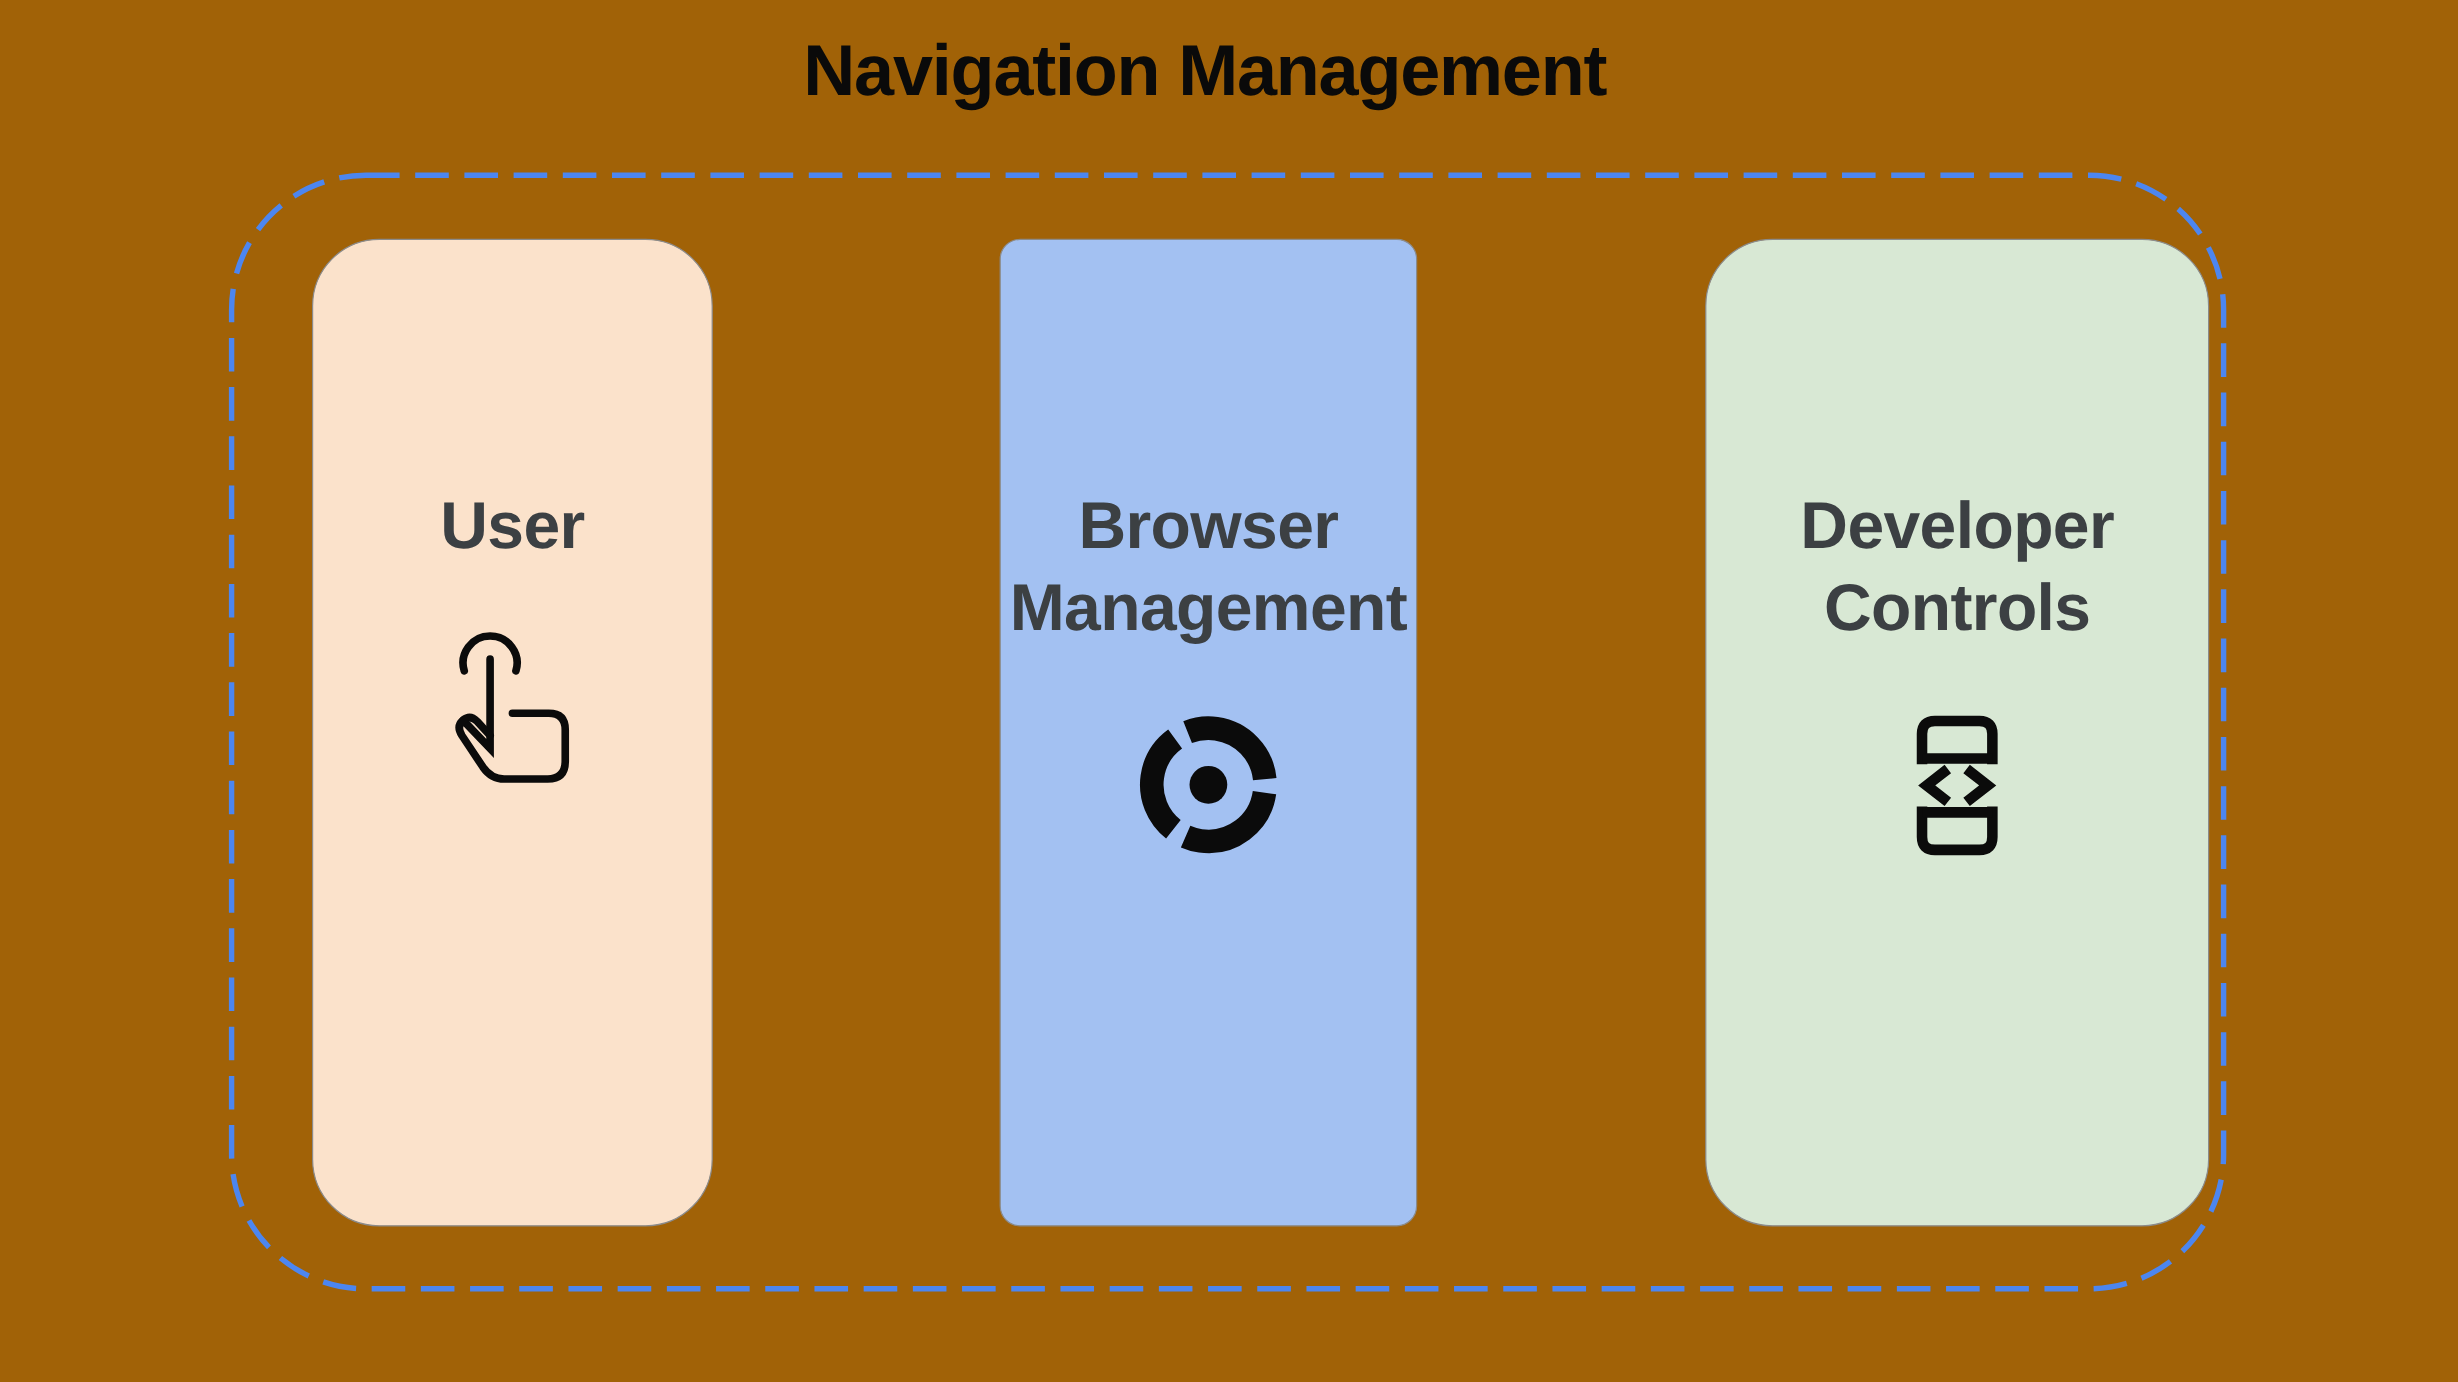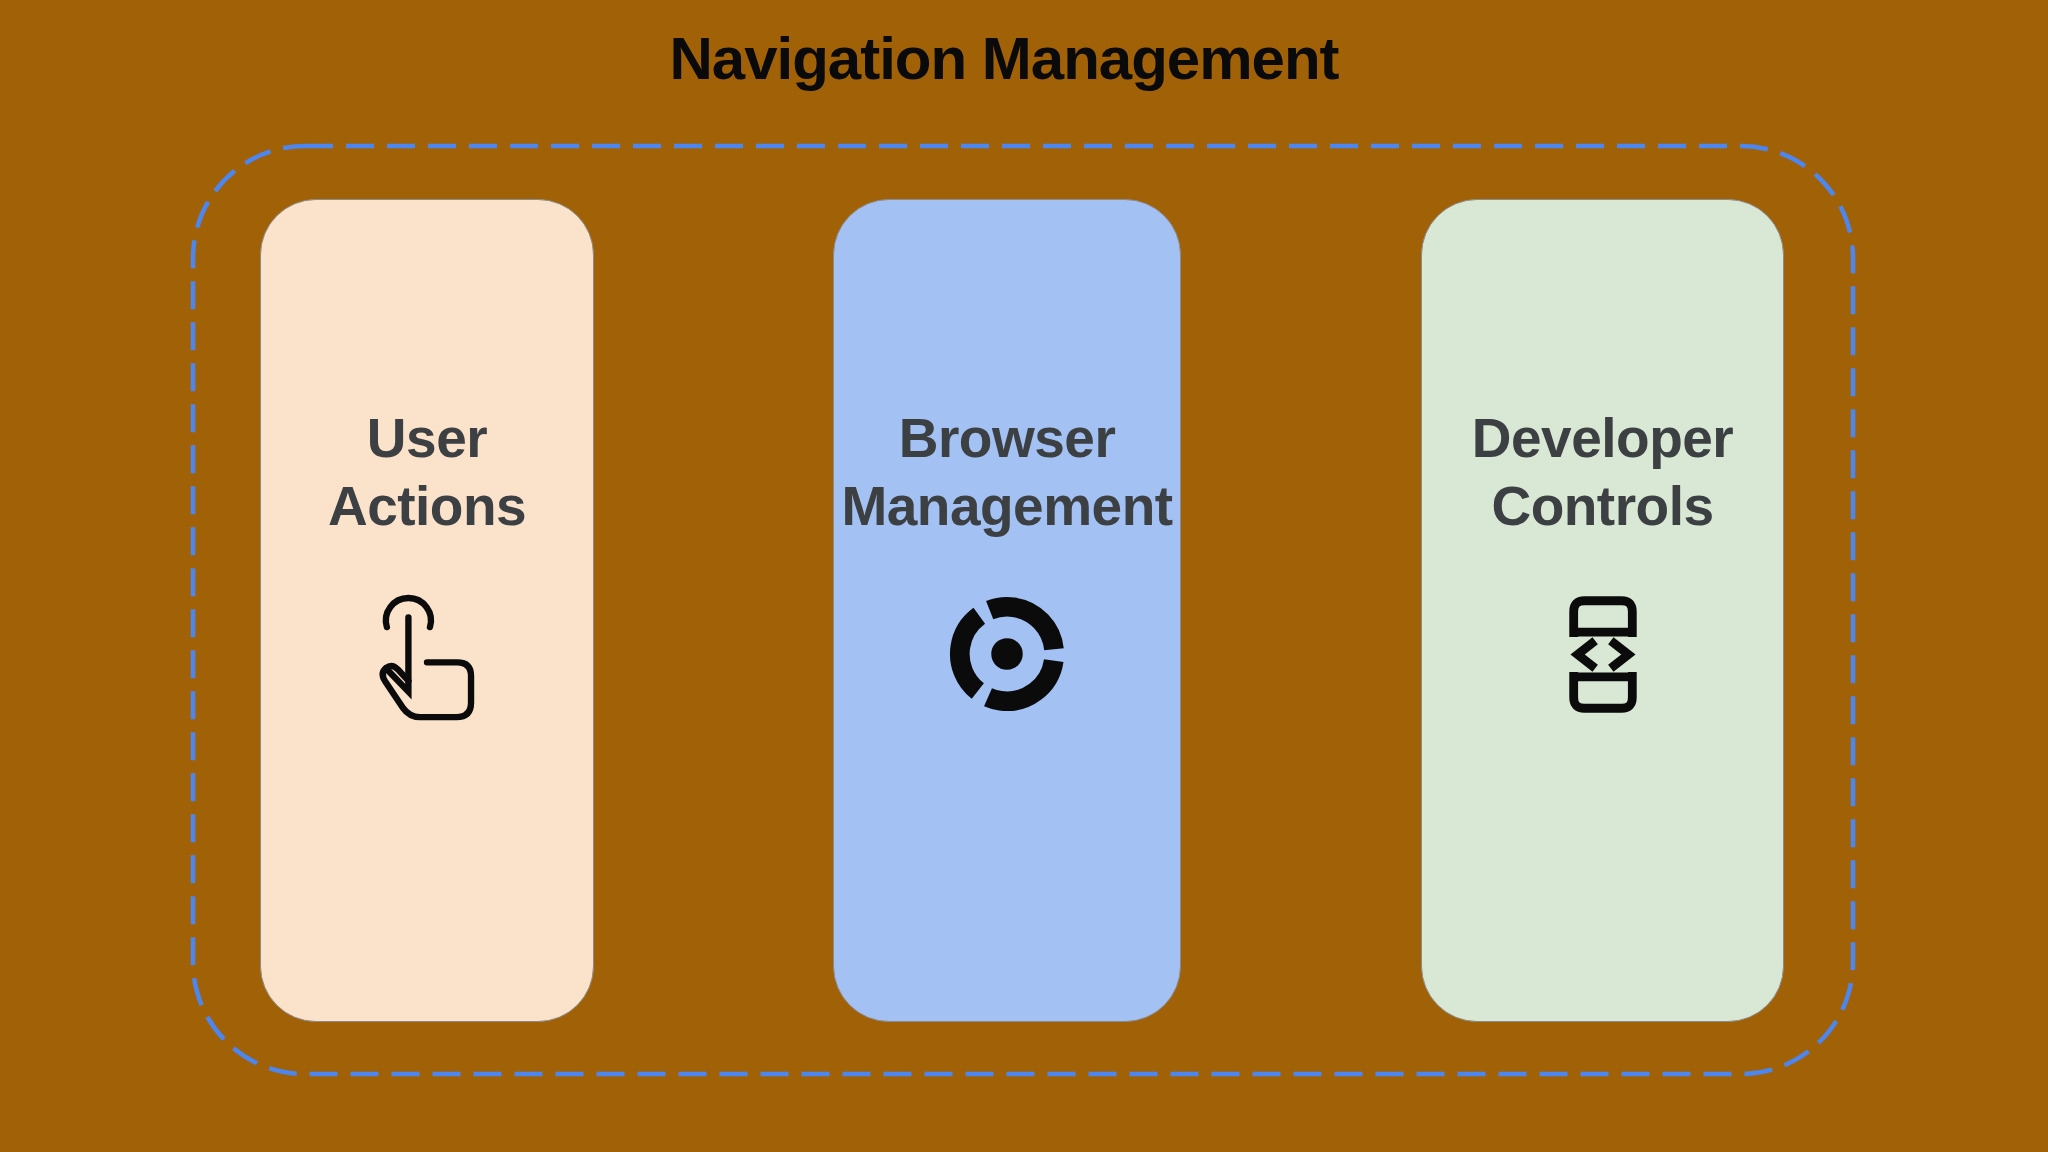--- a/index.html
+++ b/index.html
@@ -11,22 +11,22 @@
     position:absolute;top:24px;left:0;width:2008px;text-align:center;
     font-size:60px;font-weight:700;letter-spacing:-1px;color:#0a0a0a;
   }
   #frame-svg{position:absolute;left:0;top:0;}
   .card{
     position:absolute;top:199px;height:823px;box-sizing:border-box;
     border:1.5px solid #8b8b8b;border-radius:56px;
     display:flex;flex-direction:column;align-items:center;
   }
   #card-1{left:260px;width:334px;}
-  #card-2{left:833px;width:348px;}
-  #card-3{left:1421px;width:363px;}
+  #card-2{left:833px;width:348px;border-radius:17px;}
+  #card-3{left:1421px;width:420px;}
   .card-label{
     margin-top:204px;font-size:55px;font-weight:700;line-height:1.24;
     color:#3c4043;text-align:center;letter-spacing:-0.5px;
   }
   .icon-box{
     margin-top:44px;height:140px;display:flex;align-items:center;justify-content:center;
     color:#0b0b0b;
   }
   .icon-box svg{display:block;}
 </style>
@@ -37,21 +37,20 @@
 
   <div id="page-title" style="color: rgb(10, 10, 10);">Navigation Management</div>
 
   <svg id="frame-svg" width="2048" height="1152" viewBox="0 0 2048 1152" aria-hidden="true">
     <rect x="193" y="146" width="1660" height="928" rx="112" ry="112" fill="none" stroke-width="4.5" stroke-dasharray="28 13" style="stroke: rgb(76, 134, 240);"></rect>
   </svg>
 
   <div id="card-1" class="card" style="background-color: rgb(251, 226, 203);">
     <div class="card-label" style="color: rgb(60, 64, 67); text-align: center;">
       <div>User</div>
-      <div>Actions</div>
     </div>
     <div class="icon-box" style="color: rgb(11, 11, 11);">
       <svg width="108" height="137" viewBox="0 0 110 140" fill="none" stroke="currentColor" stroke-width="6.5">
         <path d="M 14 42 A 23 23 0 1 1 58 42" stroke-linecap="round"></path>
         <path d="M 36 32 V 108 L 13 84" stroke-linecap="round" stroke-linejoin="miter"></path>
         <path d="M 55 78 H 86 Q 100 78 100 92 V 119 Q 100 134 85 134 H 48
                  Q 37 134 30 124 L 12 97 Q 7 89 13 84 Q 19 79 25 85 L 36 97" stroke-linecap="round" stroke-linejoin="round"></path>
       </svg>
     </div>
   </div>

